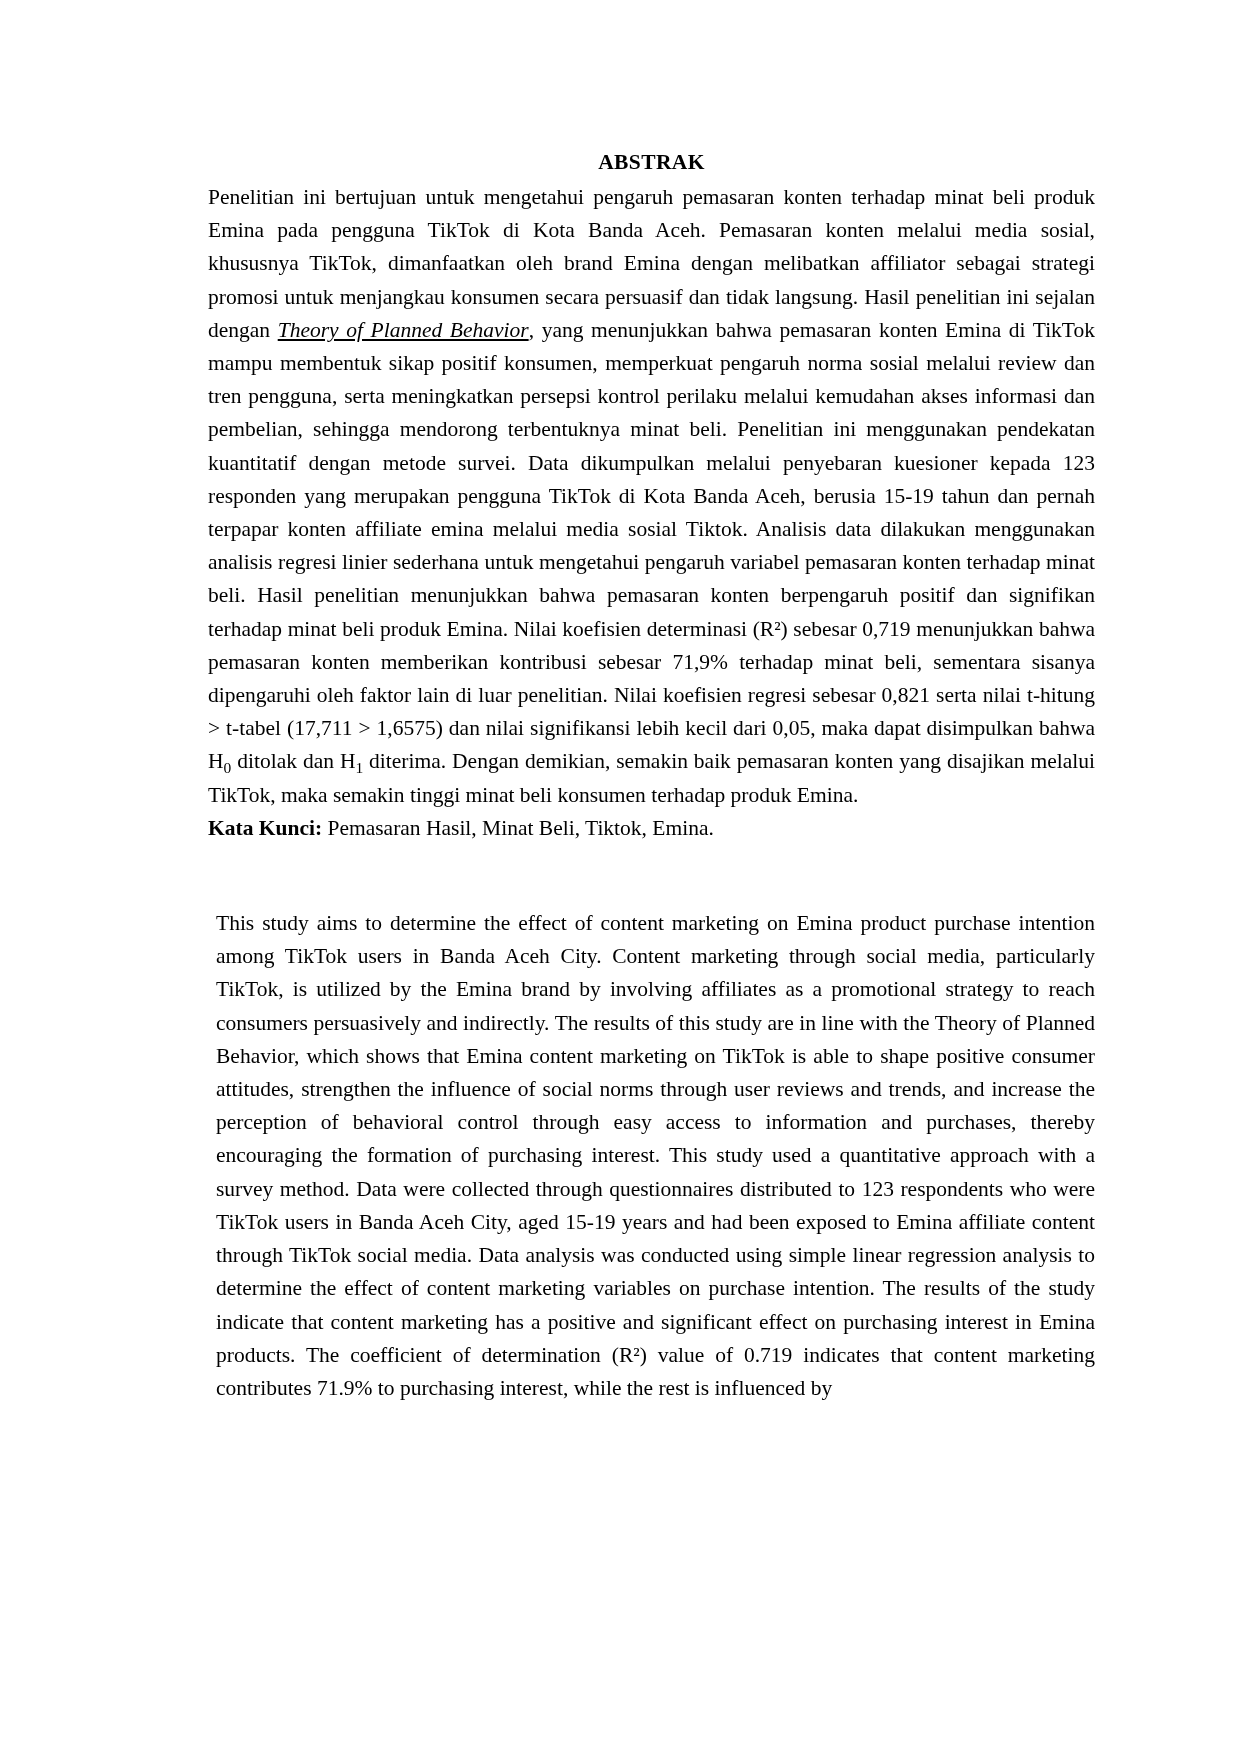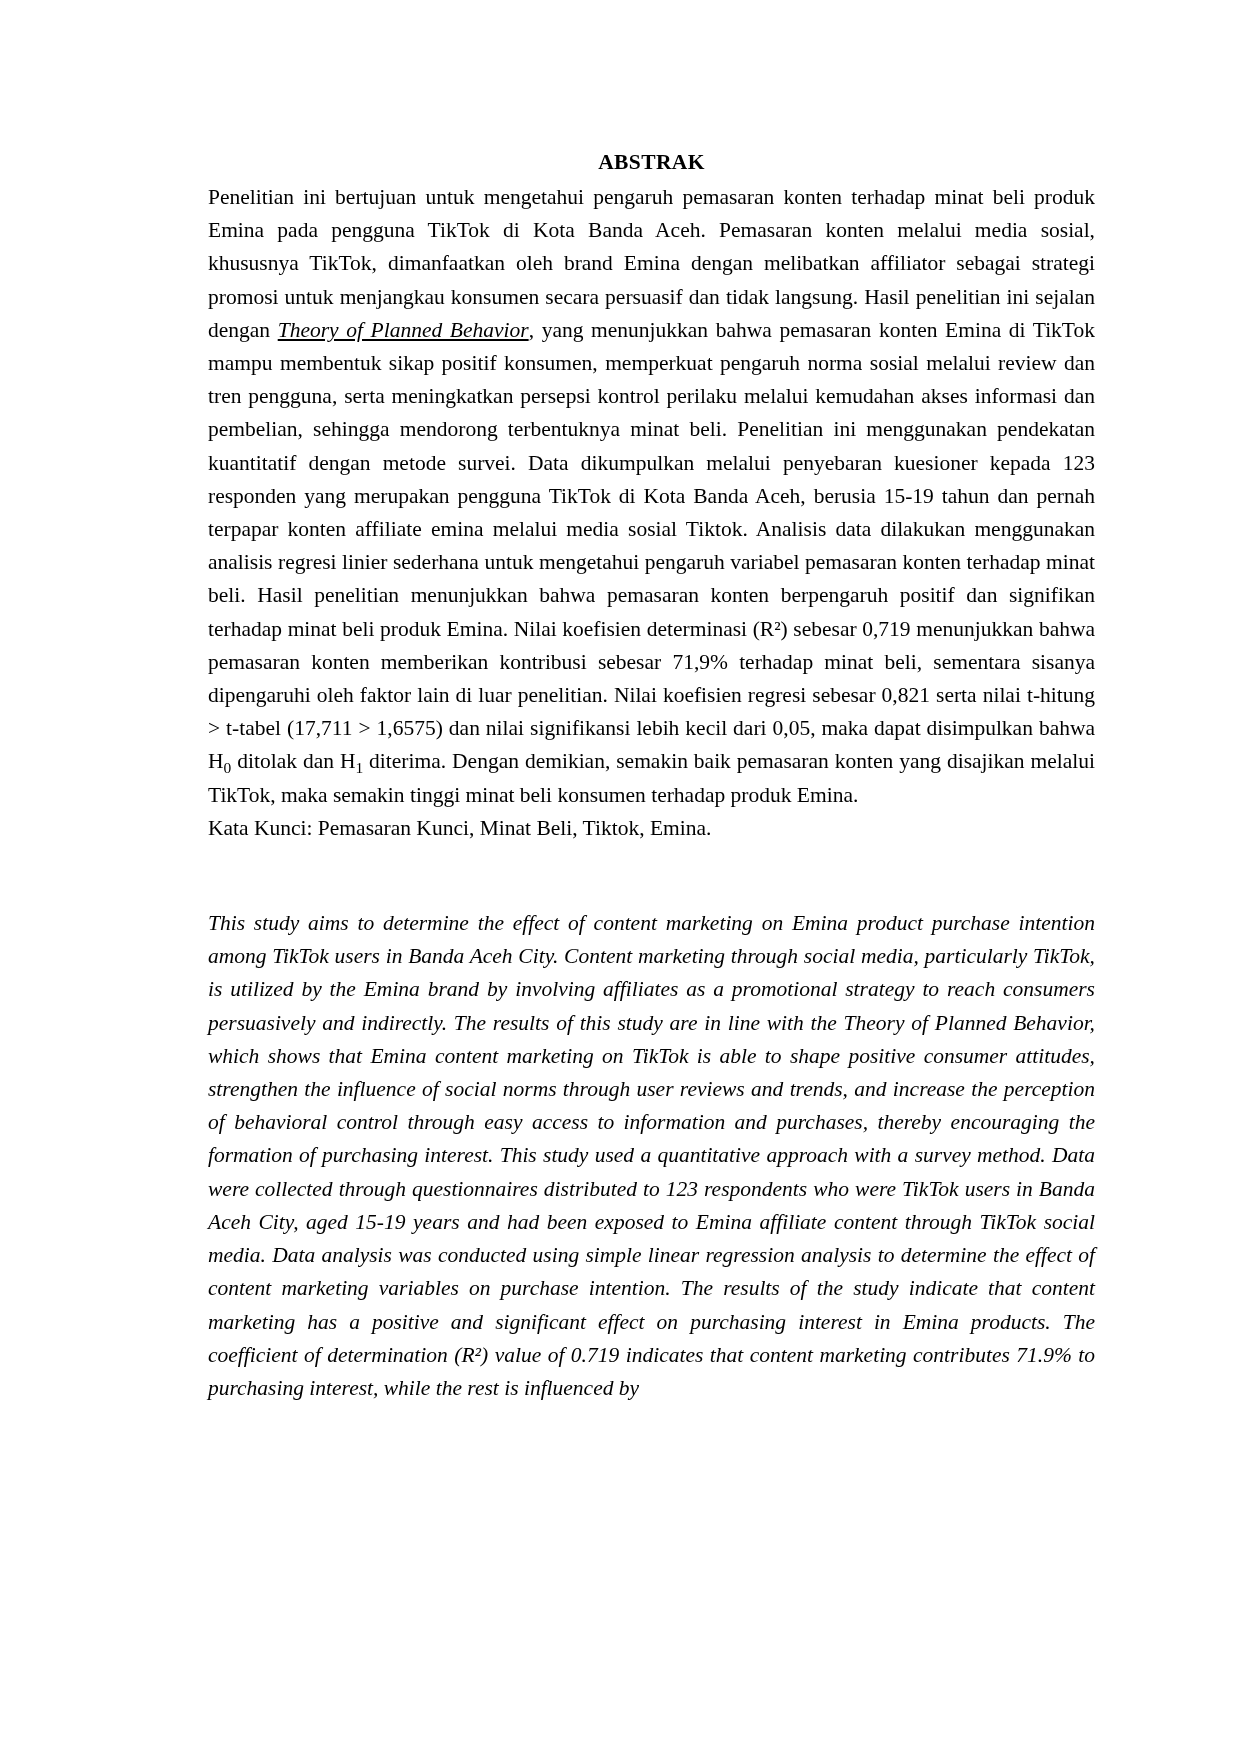--- a/index.html
+++ b/index.html
@@ -34,30 +34,30 @@
   }
   .abstract-body {
     text-align: justify;
     text-justify: inter-word;
     font-size: 21.5px;
     line-height: 33.2px;
     margin: 0;
     hyphens: none;
   }
   .abstract-body.en {
-    font-style: italic;
+    margin-left: 8px;
   }
   .keywords {
     font-size: 21.5px;
     line-height: 33.2px;
     margin: 0;
     text-align: left;
   }
   .keywords b {
-    font-weight: normal;
+    font-weight: bold;
   }
   .gap-between {
     height: 62px;
   }
   .en-block {
     margin-top: 0;
   }
   em.ital {
     font-style: italic;
     text-decoration: underline;
@@ -70,20 +70,20 @@
 </style>
 </head>
 <body>
 
 <div class="page">
 
   <h1 class="section-title">ABSTRAK</h1>
 
   <p class="abstract-body"><span>Penelitian ini bertujuan untuk mengetahui pengaruh pemasaran konten terhadap minat beli produk Emina pada pengguna TikTok di Kota Banda Aceh. Pemasaran konten melalui media sosial, khususnya TikTok, dimanfaatkan oleh brand Emina dengan melibatkan affiliator sebagai strategi promosi untuk menjangkau konsumen secara persuasif dan tidak langsung. Hasil penelitian ini sejalan dengan </span><em class="ital">Theory of Planned Behavior</em><span>, yang menunjukkan bahwa pemasaran konten Emina di TikTok mampu membentuk sikap positif konsumen, memperkuat pengaruh norma sosial melalui review dan tren pengguna, serta meningkatkan persepsi kontrol perilaku melalui kemudahan akses informasi dan pembelian, sehingga mendorong terbentuknya minat beli. Penelitian ini menggunakan pendekatan kuantitatif dengan metode survei. Data dikumpulkan melalui penyebaran kuesioner kepada 123 responden yang merupakan pengguna TikTok di Kota Banda Aceh, berusia 15-19 tahun dan pernah terpapar konten affiliate emina melalui media sosial Tiktok. Analisis data dilakukan menggunakan analisis regresi linier sederhana untuk mengetahui pengaruh variabel pemasaran konten terhadap minat beli. Hasil penelitian menunjukkan bahwa pemasaran konten berpengaruh positif dan signifikan terhadap minat beli produk Emina. Nilai koefisien determinasi (R²) sebesar 0,719 menunjukkan bahwa pemasaran konten memberikan kontribusi sebesar 71,9% terhadap minat beli, sementara sisanya dipengaruhi oleh faktor lain di luar penelitian. Nilai koefisien regresi sebesar 0,821 serta nilai t-hitung &gt; t-tabel (17,711 &gt; 1,6575) dan nilai signifikansi lebih kecil dari 0,05, maka dapat disimpulkan bahwa H</span><sub>0</sub><span> ditolak dan H</span><sub>1</sub><span> diterima. Dengan demikian, semakin baik pemasaran konten yang disajikan melalui TikTok, maka semakin tinggi minat beli konsumen terhadap produk Emina.</span></p>
 
-  <p class="keywords"><b>Kata Kunci:</b><span> Pemasaran Kunci, Minat Beli, Tiktok, Emina.</span></p>
+  <p class="keywords"><b>Kata Kunci:</b><span> Pemasaran Hasil, Minat Beli, Tiktok, Emina.</span></p>
 
   <div class="gap-between"></div>
 
 
   <p class="abstract-body en en-block">This study aims to determine the effect of content marketing on Emina product purchase intention among TikTok users in Banda Aceh City. Content marketing through social media, particularly TikTok, is utilized by the Emina brand by involving affiliates as a promotional strategy to reach consumers persuasively and indirectly. The results of this study are in line with the Theory of Planned Behavior, which shows that Emina content marketing on TikTok is able to shape positive consumer attitudes, strengthen the influence of social norms through user reviews and trends, and increase the perception of behavioral control through easy access to information and purchases, thereby encouraging the formation of purchasing interest. This study used a quantitative approach with a survey method. Data were collected through questionnaires distributed to 123 respondents who were TikTok users in Banda Aceh City, aged 15-19 years and had been exposed to Emina affiliate content through TikTok social media. Data analysis was conducted using simple linear regression analysis to determine the effect of content marketing variables on purchase intention. The results of the study indicate that content marketing has a positive and significant effect on purchasing interest in Emina products. The coefficient of determination (R²) value of 0.719 indicates that content marketing contributes 71.9% to purchasing interest, while the rest is influenced by</p>
 
 </div>
 
 </body></html>

